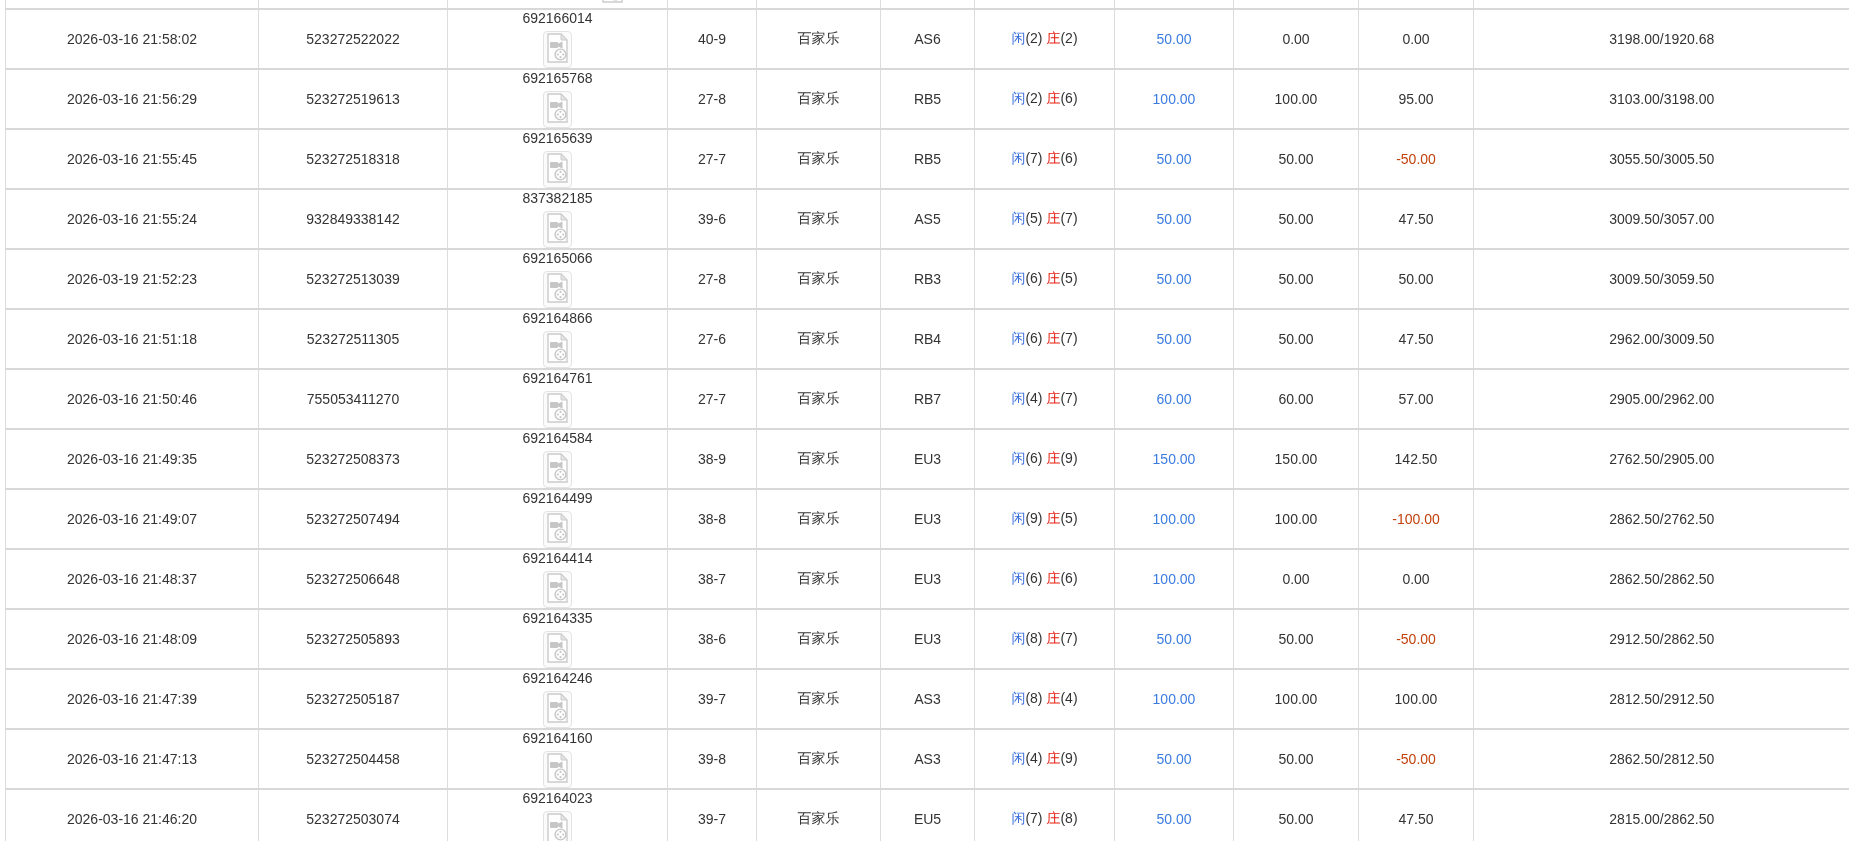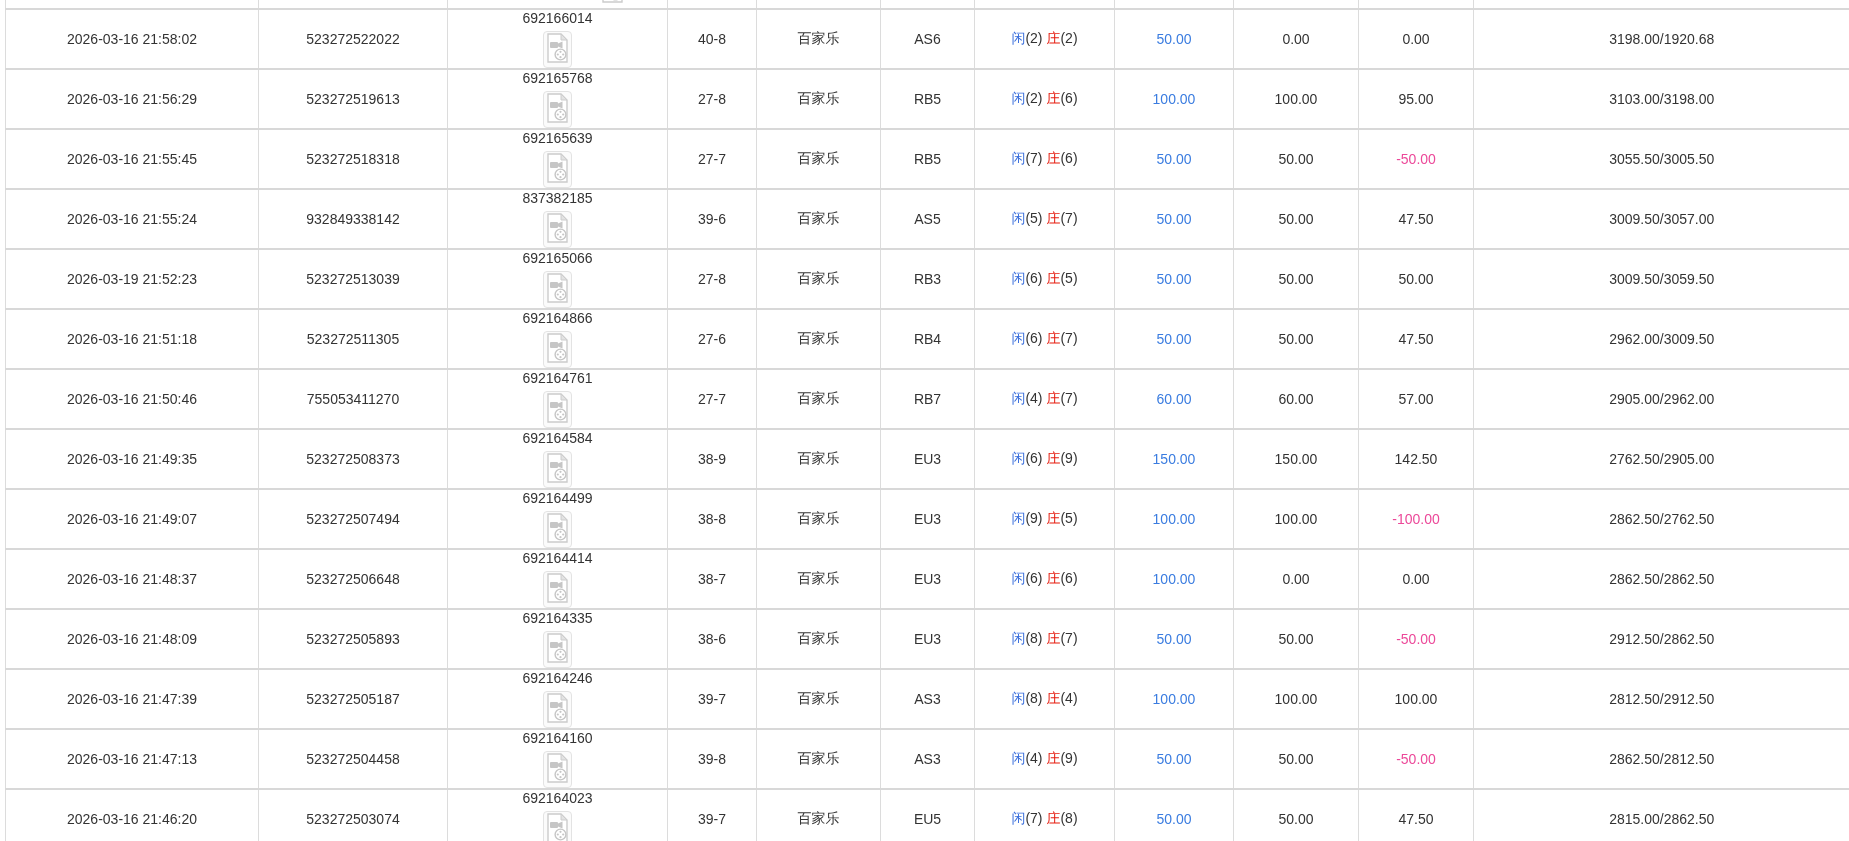--- a/index.html
+++ b/index.html
@@ -30,21 +30,21 @@
     height:34px;
     background:#9b9b9b;
     color:#fff;
     border:2px solid #fff;
   }
   tr.summary-row:first-of-type td{border-top:2px solid #d8d8d8;}
   tr.summary-row td:first-child{border-left:1px solid #dcdcdc;}
   tr.summary-row td:last-child{border-right:none;}
   tr.summary-row:last-child td{border-bottom:none;text-align:center;}
   .blue{color:#3a7ce0;}
-  .neg{color:#ec4899;}
+  .neg{color:#c2410c;}
   .xian{color:#3a6fdc;}
   .zhuang{color:#e51c0f;}
   .paren{color:#333;}
   .game-cell{display:inline-flex;align-items:center;justify-content:center;gap:5px;flex-direction:column;}
   .video-btn{
     display:inline-block;
     width:27px;height:34px;
     border:1px solid #e3e3e3;
     border-radius:4px;
     background:#fbfbfb;
@@ -112,21 +112,21 @@
                 <path d="M15 1 v6 h6 z" fill="#e3e3e3" stroke="#cccccc" stroke-width="1"></path>
                 <rect x="4" y="9" width="8" height="6" rx="1" fill="#c6c6c6"></rect>
                 <path d="M12 10.5 l4.5 -2 v7 l-4.5 -2 z" fill="#c6c6c6"></path>
                 <circle cx="14.5" cy="21.5" r="5.4" fill="#ffffff" stroke="#c6c6c6" stroke-width="1.4"></circle>
                 <circle cx="14.5" cy="18.8" r="1.1" fill="#c6c6c6"></circle>
                 <circle cx="11.8" cy="21.5" r="1.1" fill="#c6c6c6"></circle>
                 <circle cx="17.2" cy="21.5" r="1.1" fill="#c6c6c6"></circle>
                 <circle cx="14.5" cy="24.2" r="1.1" fill="#c6c6c6"></circle>
               </svg></span>
           </span></td>
-        <td class="">40-8</td>
+        <td class="">40-9</td>
         <td class="">百家乐</td>
         <td class="">AS6</td>
         <td class=""><span class="xian">闲</span><span class="paren">(2)</span> <span class="zhuang">庄</span><span class="paren">(2)</span></td>
         <td class="blue">50.00</td>
         <td class="">0.00</td>
         <td class="">0.00</td>
         <td class="">3198.00/1920.68</td>
       </tr>
       <tr class="data-row">
         <td class="">2026-03-16 21:56:29</td>

